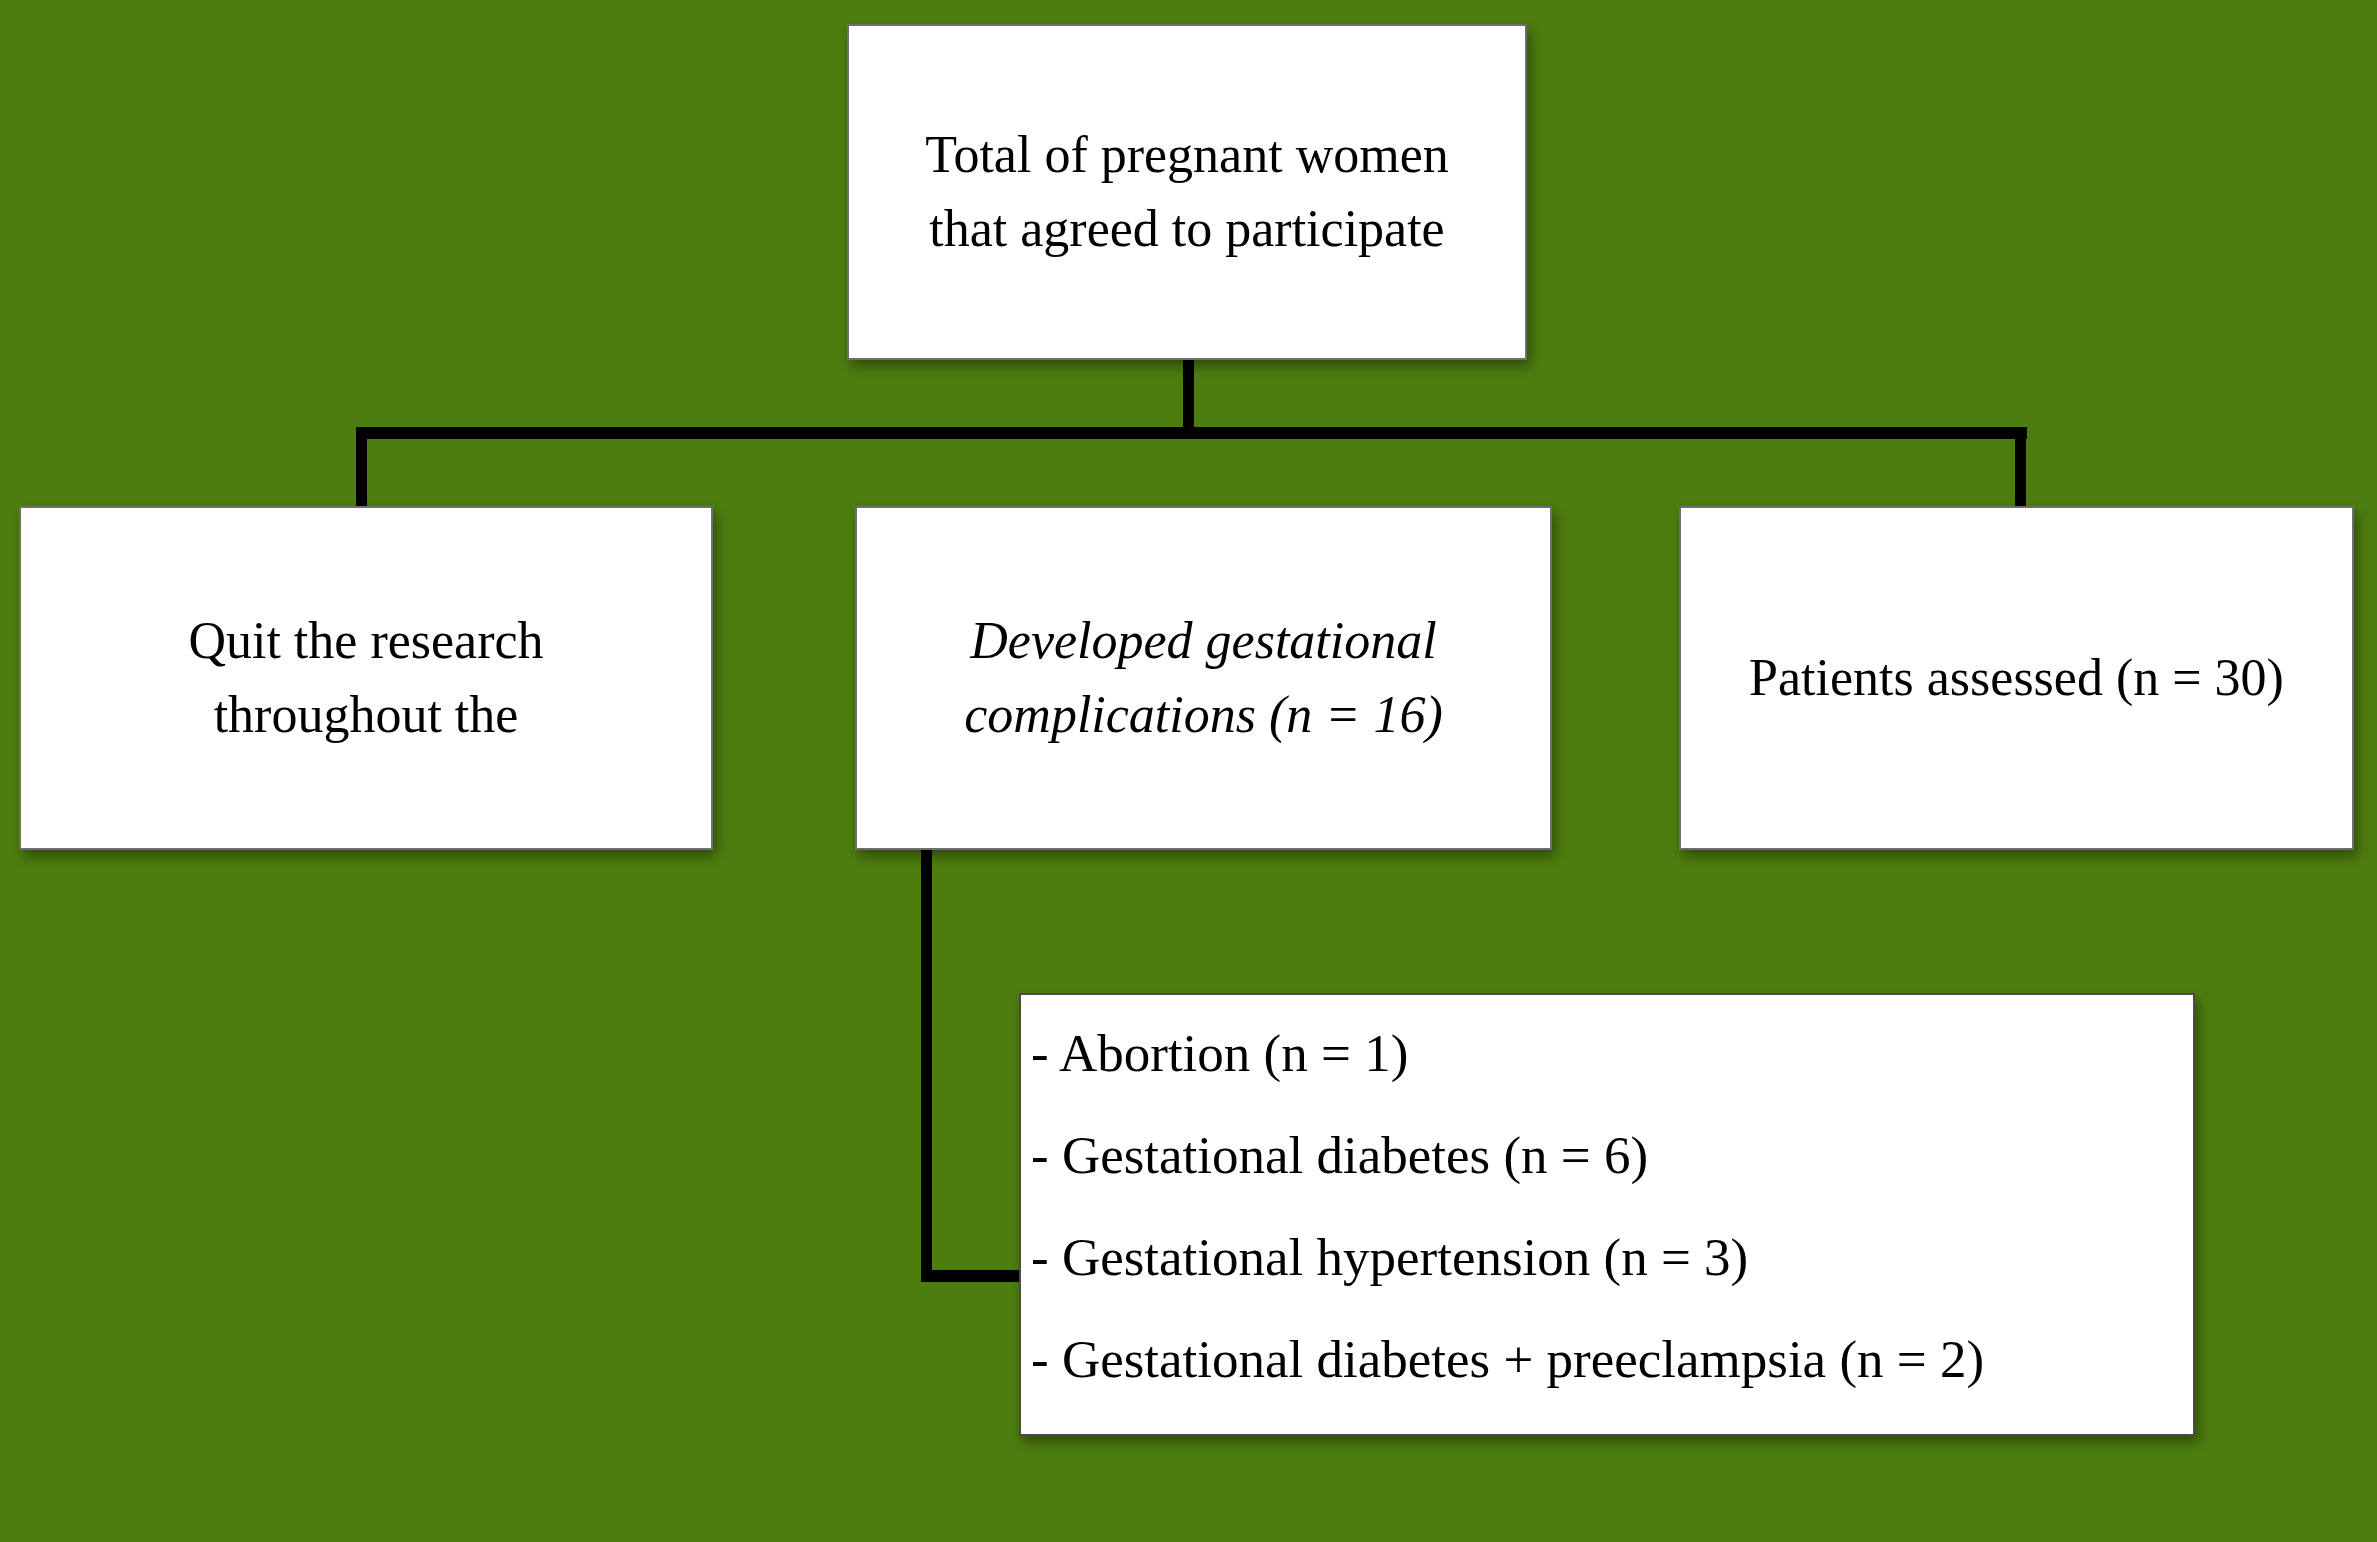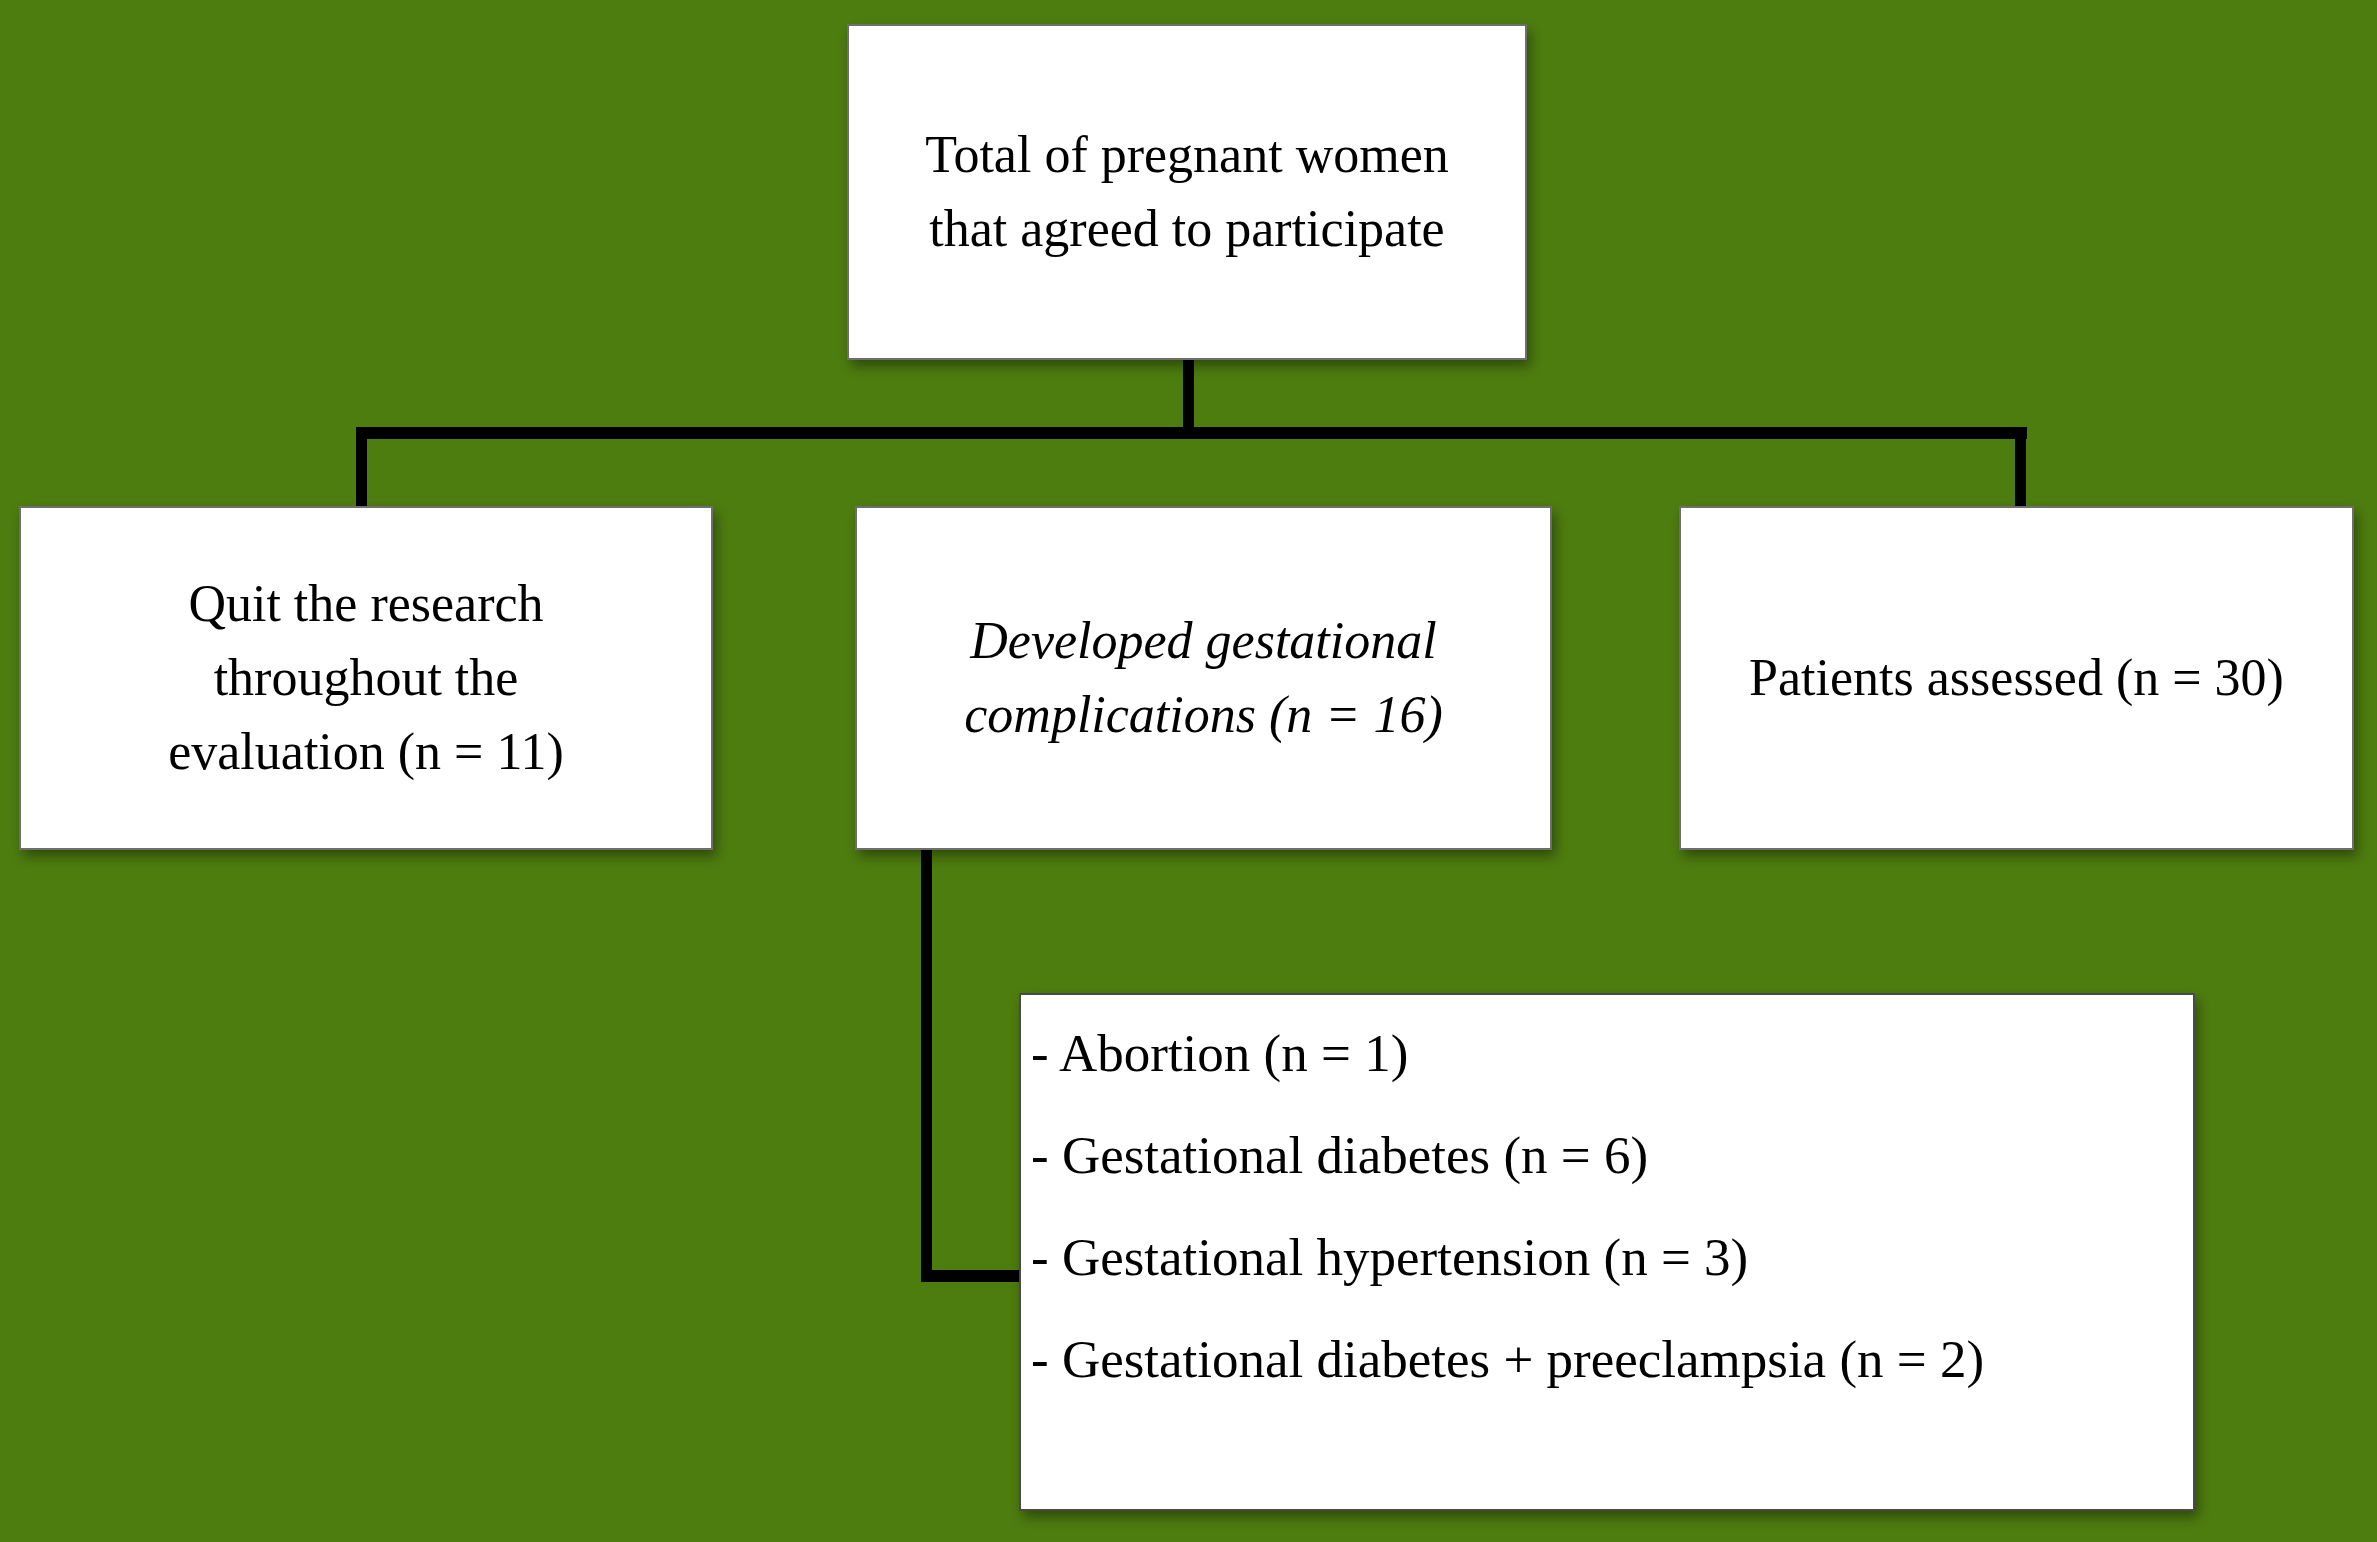--- a/index.html
+++ b/index.html
@@ -34,21 +34,21 @@
   }
   .node .line {
     display: block;
     white-space: nowrap;
   }
   .node-total      { left: 847px; top: 23.5px;   width: 680px;  height: 336px; }
   .node-quit       { left: 19px;   top: 506px;  width: 694px;  height: 344px; align-items: center; }
   .node-complic    { left: 855px; top: 506px;  width: 697px;  height: 344px; font-style: italic; }
   .node-assessed   { left: 1679px; top: 506px;  width: 675px;  height: 344px; }
   .node-list {
-    left: 1019px; top: 993px; width: 1176px; height: 518px;
+    left: 1019px; top: 993px; width: 1176px; height: 443px;
     border: 2.9px solid #4a4a4a;
     justify-content: flex-start;
     align-items: flex-start;
     text-align: left;
     padding: 7.1px 8.6px 0 10px;
   }
   .node-list .list-item {
     display: block;
     white-space: nowrap;
     line-height: 102px;
@@ -80,21 +80,20 @@
   <div class="conn conn-list-across"></div>
 
   <div class="node node-total">
     <span class="line">Total of pregnant women</span>
     <span class="line">that agreed to participate</span>
   </div>
 
   <div class="node node-quit">
     <span class="line">Quit the research</span>
     <span class="line">throughout the</span>
-    <span class="line">evaluation (n = 11)</span>
   </div>
 
   <div class="node node-complic">
     <span class="line">Developed gestational</span>
     <span class="line">complications (n = 16)</span>
   </div>
 
   <div class="node node-assessed">
     <span class="line">Patients assessed (n = 30)</span>
   </div>

